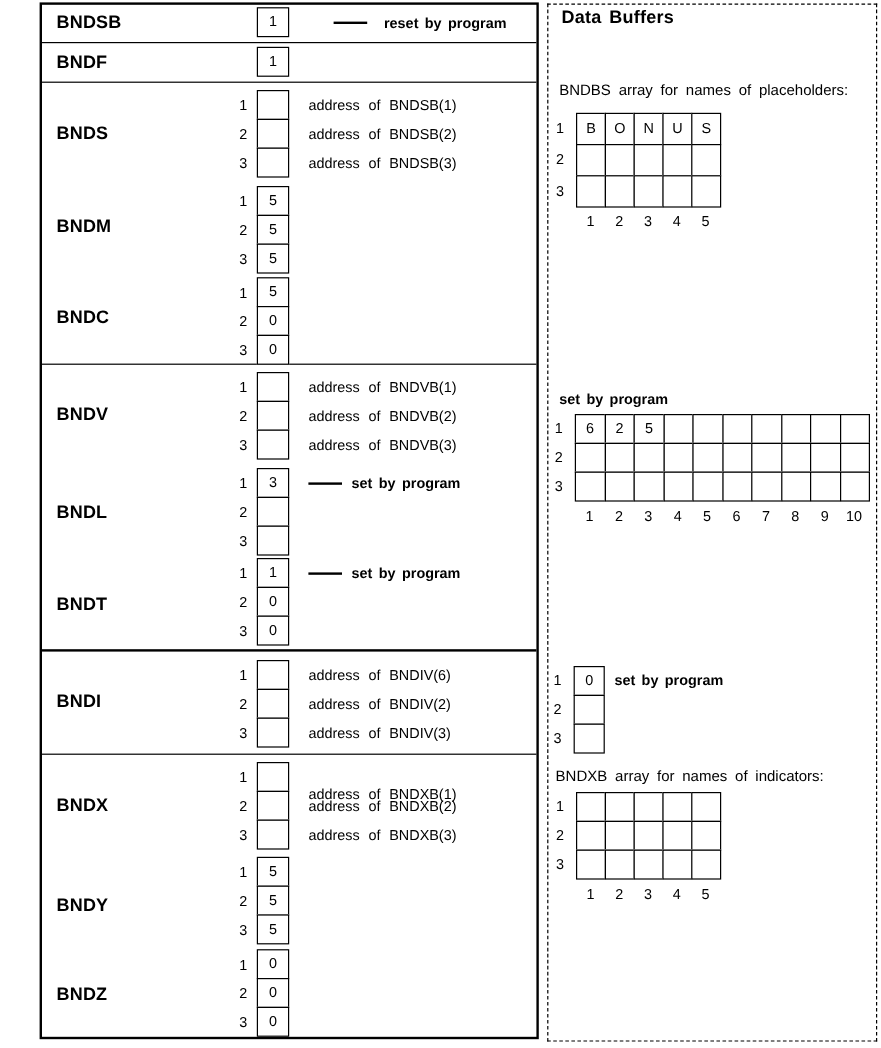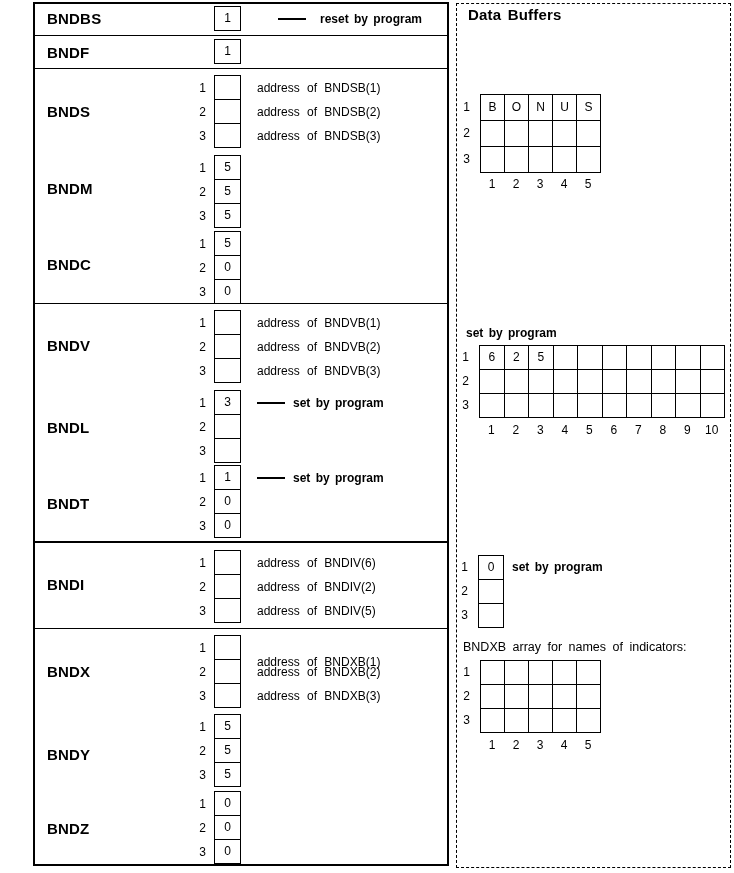--- a/index.html
+++ b/index.html
@@ -28,21 +28,21 @@
   <div class="abs panel-solid" style="left:33px;top:2px;width:416px;height:864px;"></div>
   <div class="abs hline" style="left:35px;top:35px;width:412px;height:1px;"></div>
   <div class="abs hline" style="left:35px;top:68px;width:412px;height:1px;"></div>
   <div class="abs hline" style="left:35px;top:303px;width:412px;height:1px;"></div>
   <div class="abs hline" style="left:35px;top:541px;width:412px;height:2px;"></div>
   <div class="abs hline" style="left:35px;top:628px;width:412px;height:1px;"></div>
 
   <div class="abs panel-dashed" style="left:456px;top:3px;width:275px;height:865px;"></div>
   <div class="abs title" style="left:468px;top:6px;">Data Buffers</div>
 
-<div class="abs lbl" style="left: 47px; top: 10px;">BNDBS</div>
+<div class="abs lbl" style="left: 47px; top: 10px;">BNDSB</div>
     <div class="abs vbox" style="left: 214px; top: 6px; width: 27px; height: 25px; line-height: 23px;">1</div>
     <div class="abs dash" style="left: 278px; top: 18px; width: 28px;"></div>
     <div class="abs note" style="left: 320px; top: 12px;">reset by program</div>
     <div class="abs lbl" style="left: 47px; top: 44px;">BNDF</div>
     <div class="abs vbox" style="left: 214px; top: 39px; width: 27px; height: 25px; line-height: 23px;">1</div>
     <div class="abs lbl" style="left: 47px; top: 103px;">BNDS</div>
     <div class="abs idx" style="left: 186px; top: 81px; width: 20px;">1</div>
     <div class="abs vbox" style="left: 214px; top: 75px; width: 27px; height: 25px; line-height: 23px;"></div>
     <div class="abs ann" style="left: 257px; top: 81px;">address of BNDSB(1)</div>
     <div class="abs idx" style="left: 186px; top: 105px; width: 20px;">2</div>
@@ -95,21 +95,21 @@
     <div class="abs vbox" style="left: 214px; top: 513px; width: 27px; height: 25px; line-height: 23px;">0</div>
     <div class="abs lbl" style="left: 47px; top: 576px;">BNDI</div>
     <div class="abs idx" style="left: 186px; top: 556px; width: 20px;">1</div>
     <div class="abs vbox" style="left: 214px; top: 550px; width: 27px; height: 25px; line-height: 23px;"></div>
     <div class="abs ann" style="left: 257px; top: 556px;">address of BNDIV(6)</div>
     <div class="abs idx" style="left: 186px; top: 580px; width: 20px;">2</div>
     <div class="abs vbox" style="left: 214px; top: 574px; width: 27px; height: 25px; line-height: 23px;"></div>
     <div class="abs ann" style="left: 257px; top: 580px;">address of BNDIV(2)</div>
     <div class="abs idx" style="left: 186px; top: 604px; width: 20px;">3</div>
     <div class="abs vbox" style="left: 214px; top: 598px; width: 27px; height: 25px; line-height: 23px;"></div>
-    <div class="abs ann" style="left: 257px; top: 604px;">address of BNDIV(5)</div>
+    <div class="abs ann" style="left: 257px; top: 604px;">address of BNDIV(3)</div>
     <div class="abs lbl" style="left: 47px; top: 663px;">BNDX</div>
     <div class="abs idx" style="left: 186px; top: 641px; width: 20px;">1</div>
     <div class="abs vbox" style="left: 214px; top: 635px; width: 27px; height: 25px; line-height: 23px;"></div>
     <div class="abs ann" style="left: 257px; top: 655px;">address of BNDXB(1)</div>
     <div class="abs idx" style="left: 186px; top: 665px; width: 20px;">2</div>
     <div class="abs vbox" style="left: 214px; top: 659px; width: 27px; height: 25px; line-height: 23px;"></div>
     <div class="abs ann" style="left: 257px; top: 665px;">address of BNDXB(2)</div>
     <div class="abs idx" style="left: 186px; top: 689px; width: 20px;">3</div>
     <div class="abs vbox" style="left: 214px; top: 683px; width: 27px; height: 25px; line-height: 23px;"></div>
     <div class="abs ann" style="left: 257px; top: 689px;">address of BNDXB(3)</div>
@@ -120,20 +120,21 @@
     <div class="abs vbox" style="left: 214px; top: 738px; width: 27px; height: 25px; line-height: 23px;">5</div>
     <div class="abs idx" style="left: 186px; top: 768px; width: 20px;">3</div>
     <div class="abs vbox" style="left: 214px; top: 762px; width: 27px; height: 25px; line-height: 23px;">5</div>
     <div class="abs lbl" style="left: 47px; top: 820px;">BNDZ</div>
     <div class="abs idx" style="left: 186px; top: 797px; width: 20px;">1</div>
     <div class="abs vbox" style="left: 214px; top: 791px; width: 27px; height: 25px; line-height: 23px;">0</div>
     <div class="abs idx" style="left: 186px; top: 821px; width: 20px;">2</div>
     <div class="abs vbox" style="left: 214px; top: 815px; width: 27px; height: 25px; line-height: 23px;">0</div>
     <div class="abs idx" style="left: 186px; top: 845px; width: 20px;">3</div>
     <div class="abs vbox" style="left: 214px; top: 839px; width: 27px; height: 25px; line-height: 23px;">0</div>
+    <div class="abs cap" style="left: 466px; top: 68px;">BNDBS array for names of placeholders:</div>
     <div class="abs idx" style="left: 454px; top: 100px; width: 16px;">1</div>
     <div class="abs vbox" style="left: 480px; top: 94px; width: 25px; height: 27px; line-height: 25px;">B</div>
     <div class="abs vbox" style="left: 504px; top: 94px; width: 25px; height: 27px; line-height: 25px;">O</div>
     <div class="abs vbox" style="left: 528px; top: 94px; width: 25px; height: 27px; line-height: 25px;">N</div>
     <div class="abs vbox" style="left: 552px; top: 94px; width: 25px; height: 27px; line-height: 25px;">U</div>
     <div class="abs vbox" style="left: 576px; top: 94px; width: 25px; height: 27px; line-height: 25px;">S</div>
     <div class="abs idx" style="left: 454px; top: 126px; width: 16px;">2</div>
     <div class="abs vbox" style="left: 480px; top: 120px; width: 25px; height: 27px; line-height: 25px;"></div>
     <div class="abs vbox" style="left: 504px; top: 120px; width: 25px; height: 27px; line-height: 25px;"></div>
     <div class="abs vbox" style="left: 528px; top: 120px; width: 25px; height: 27px; line-height: 25px;"></div>

